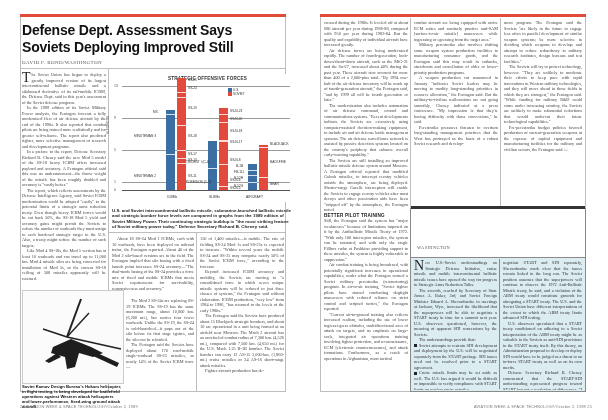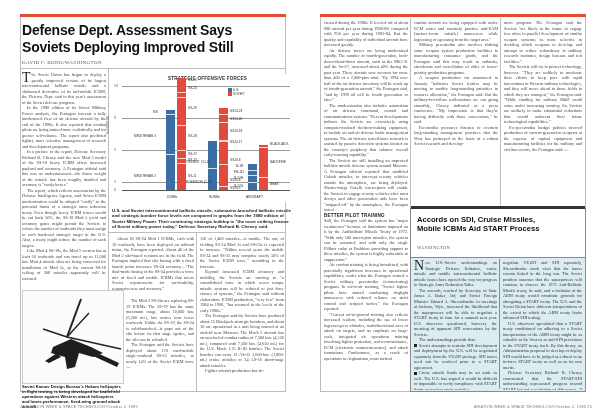--- a/index.html
+++ b/index.html
@@ -210,24 +210,20 @@
 
   <div class="col" style="left:200px;top:20px;width:78px;height:186px;">
     <p class="first">ment program. The Pentagon said the Soviets "are likely in the future to engage less often in parallel development of similar weapon systems; be more selective in deciding which weapons to develop; and attempt to reduce redundancy in military research institutes, design bureaus and test facilities."</p>
     <p>The Soviets will try to protect technology, however. "They are unlikely to moderate their efforts to keep pace with rapid innovations in Western military technologies, and they will move ahead in those fields in which they are strongest," the Pentagon said. "While funding for military R&amp;D could come under increasing scrutiny, the Soviets are unlikely to make substantial reductions that would undercut their future technological capabilities."</p>
     <p>Pre-perestroika budget policies favored production of current-generation weapons at the expense of capital equipment and manufacturing facilities for the military and civilian sectors, the Pentagon said. □</p>
   </div>
 
   <div class="sidebar" style="left:106px;width:174px;">
     <div class="sidebar-topline" style="width:174px;"></div>
     <div class="sidebar-head" style="width:174px;height:48px;">
-      <div class="sidebar-title" style="width:166px;font-size:7.6px;line-height:9px;top:6px;">
-        <div>Accords on SDI, Cruise Missiles,</div>
-        <div>Mobile ICBMs Aid START Process</div>
-      </div>
       <div class="sidebar-dateline" style="top:36px;">Washington</div>
     </div>
     <div class="vrule" style="left:88px;top:50px;height:130px;background:#8a8a8a;"></div>
     <div class="col" style="left:3px;top:51px;width:83px;height:130px;color:#333;">
       <p class="first"><span class="dropcap">N</span><span>ew U.S.-Soviet understandings on Strategic Defense Initiative, cruise missile and mobile intercontinental ballistic missile issues have opened the way for progress in Strategic Arms Reduction Talks.</span></p>
       <p>The accords, reached by Secretary of State James A. Baker, 3rd, and Soviet Foreign Minister Eduard A. Shevardnadze in meetings at Jackson, Wyo., increased the likelihood that the superpowers will be able to negotiate a START treaty in time for a summit next year. U.S. observers questioned, however, the meaning of apparent SDI concessions by the Soviets.</p>
       <p>The understandings provide that:</p>
       <p class="first"><span class="bullet"></span><span>Soviet attempts to restrain SDI development and deployment by the U.S. will be negotiated separately from the START package. SDI issues need not be resolved prior to a START agreement.</span></p>
       <p class="first"><span class="bullet"></span><span>Cruise missile limits may be set aside as well. The U.S. has argued it would be difficult or impossible to verify compliance with START limits on nuclear cruise missiles.</span></p>
 

